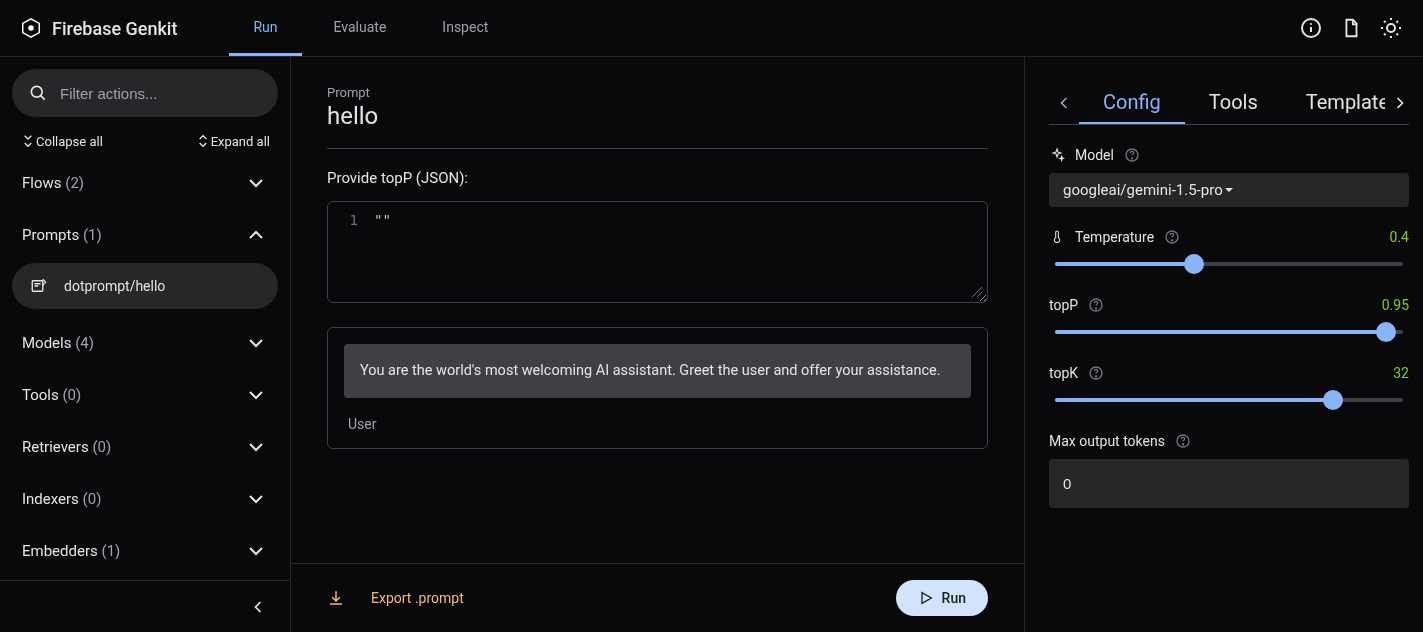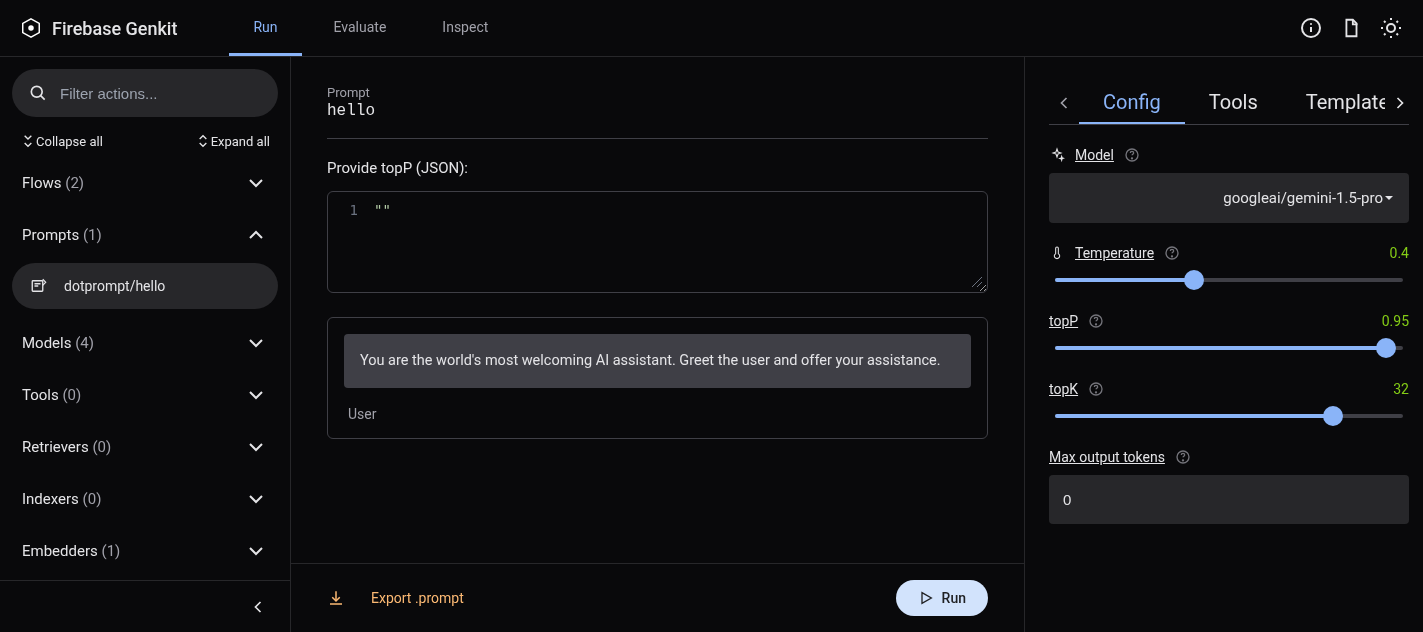--- a/index.html
+++ b/index.html
@@ -140,21 +140,21 @@
     display: flex;
     flex-direction: column;
     min-width: 0;
   }
   .center-body {
     flex: 1;
     overflow-y: auto;
     padding: 28px 36px 0;
   }
   .label-sm { font-size: 13px; color: #a1a1aa; }
-  .prompt-title { font-size: 16px; font-weight: 400; margin-top: 2px; font-family: Liberation Mono, monospace; }
+  .prompt-title { font-size: 24px; font-weight: 400; margin-top: 2px; }
   .hr { border: none; border-top: 1px solid #3f3f46; margin: 18px 0 20px; }
   .section-label { font-size: 15px; margin-bottom: 14px; }
   .json-editor {
     border: 1px solid #3f3f46;
     border-radius: 6px;
     padding: 8px 0 8px 0;
     font-family: ui-monospace, Menlo, Consolas, monospace;
     font-size: 14px;
     min-height: 102px;
     position: relative;
@@ -238,28 +238,28 @@
     font-size: 20px;
     color: #e4e4e7;
     cursor: pointer;
     border-bottom: 2px solid transparent;
   }
   .rtab.active { color: #8ab4f8; border-bottom-color: #8ab4f8; }
   .cfg-row {
     display: flex; align-items: center; gap: 10px;
     margin-bottom: 10px;
   }
-  .cfg-label { font-size: 14px; flex: 1; display:flex; align-items:center; gap:10px;text-decoration:underline;}
+  .cfg-label { font-size: 14px; flex: 1; display:flex; align-items:center; gap:10px;}
   .cfg-value { font-size: 14px; color: #84cc16; }
   .select {
     background: #27272a;
     border-radius: 4px;
-    padding: 16px 14px;
-    display: flex;
-    justify-content: flex-end;
+    padding: 8px 14px;
+    display: flex;
+    justify-content: flex-start;
     align-items: center;
     font-size: 15px;
     margin-bottom: 22px;
     cursor: pointer;
   }
   .slider {
     position: relative;
     height: 18px;
     margin: 6px 6px 24px;
   }

